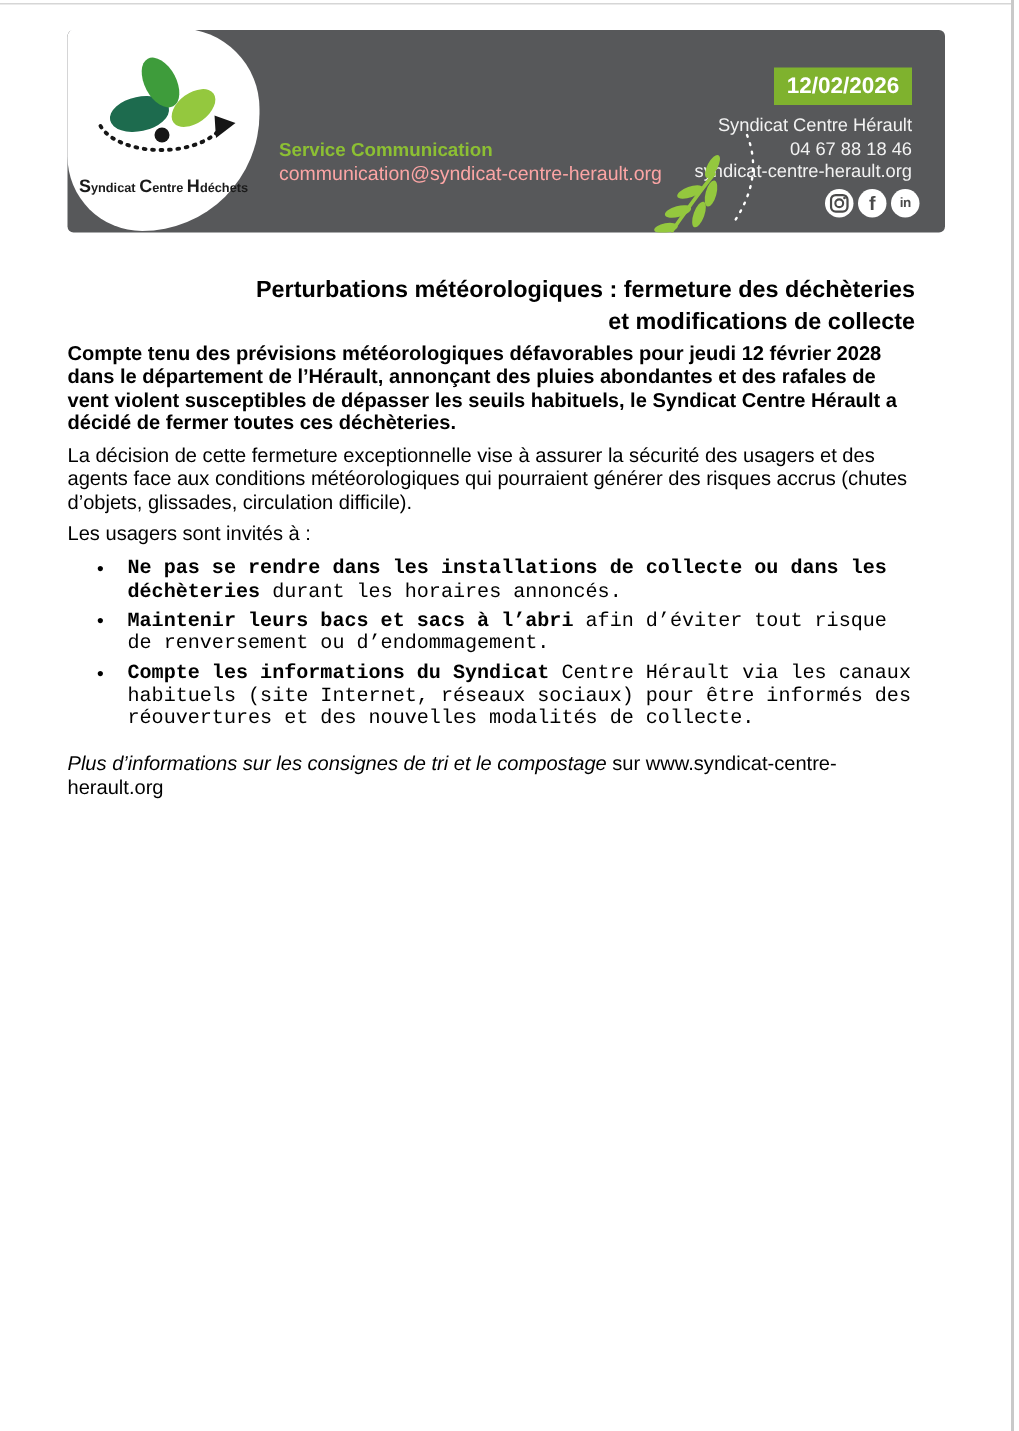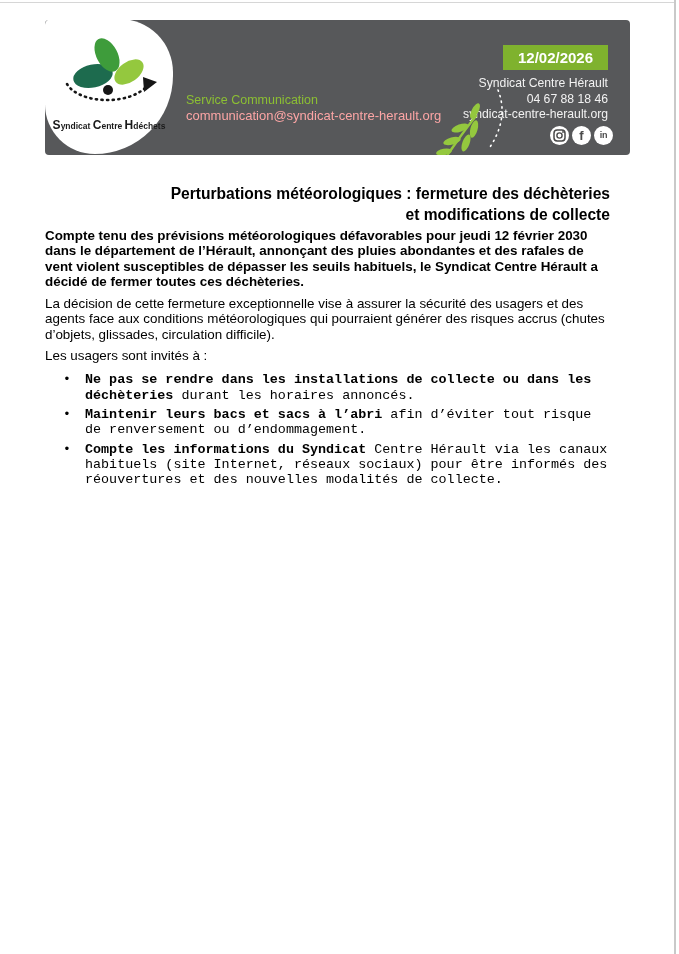--- a/index.html
+++ b/index.html
@@ -15,23 +15,23 @@
           background:#57585a;border-radius:4px;}
   .logo-blob{position:absolute;left:0;top:-1px;width:128px;height:135px;background:#ffffff;
              border-radius:8px 75px 110px 70px;}
   .logo-svg{position:absolute;left:0;top:5px;}
   .logo-caption{position:absolute;left:0;bottom:21px;width:128px;text-align:center;
                 font-weight:bold;color:#1a1a1a;white-space:nowrap;}
   .logo-caption .cap{font-size:12px;}
   .logo-caption .low{font-size:8.5px;}
   .banner-title{position:absolute;left:140px;top:25px;color:#ffffff;font-size:23.5px;
                 font-weight:bold;letter-spacing:.2px;white-space:nowrap;}
-  .service-label{position:absolute;left:141px;top:73px;color:#8cbf33;font-size:12.5px;font-weight:normal;}
+  .service-label{position:absolute;left:141px;top:73px;color:#8cbf33;font-size:12.5px;font-weight:bold;}
   .service-email{position:absolute;left:141px;top:88px;color:#fca5a5;font-size:13px;}
-  .date-badge{position:absolute;right:22px;top:25px;width:105px;height:25px;background:#7fb22e;
+  .date-badge{position:absolute;right:22px;top:25px;width:92px;height:25px;background:#7fb22e;
               color:#ffffff;font-size:15px;font-weight:bold;text-align:center;line-height:25px;}
   .contact{position:absolute;right:22px;top:56px;text-align:right;color:#f2f2f2;
            font-size:12.2px;line-height:15.5px;}
   .social{position:absolute;right:17px;top:106px;display:flex;gap:3px;}
   .soc{width:19px;height:19px;border-radius:50%;background:#ffffff;display:flex;
        align-items:center;justify-content:center;color:#4a4a4a;font-weight:bold;}
   .soc .fb{font-size:13px;line-height:19px;}
   .soc .in{font-size:9px;line-height:19px;letter-spacing:-.3px;}
   .deco{position:absolute;left:385px;top:68px;}
 
@@ -110,24 +110,27 @@
   </svg>
 </div>
 
 <div class="content">
 
   <h1>
     <span>Perturbations météorologiques : fermeture des déchèteries</span>
     <span>et modifications de collecte</span>
   </h1>
 
-  <p class="p-lead">Compte tenu des prévisions météorologiques défavorables pour jeudi 12 février 2030 dans le département de l’Hérault, annonçant des pluies abondantes et des rafales de vent violent susceptibles de dépasser les seuils habituels, le Syndicat Centre Hérault a décidé de fermer toutes ces déchèteries.</p>
+  <p class="p-lead">Compte tenu des prévisions météorologiques défavorables pour jeudi 12 février 2028 dans le département de l’Hérault, annonçant des pluies abondantes et des rafales de vent violent susceptibles de dépasser les seuils habituels, le Syndicat Centre Hérault a décidé de fermer toutes ces déchèteries.</p>
   <p class="p-std">La décision de cette fermeture exceptionnelle vise à assurer la sécurité des usagers et des agents face aux conditions météorologiques qui pourraient générer des risques accrus (chutes d’objets, glissades, circulation difficile).</p>
   <p class="p-intro">Les usagers sont invités à :</p>
 
   <ul class="blt">
     <li><b>Ne pas se rendre dans les installations de collecte ou dans les déchèteries</b><span> durant les horaires annoncés.</span></li>
     <li><b>Maintenir leurs bacs et sacs à l’abri</b><span> afin d’éviter tout risque de renversement ou d’endommagement.</span></li>
     <li><b>Compte les informations du Syndicat</b><span> Centre Hérault via les canaux habituels (site Internet, réseaux sociaux) pour être informés des réouvertures et des nouvelles modalités de collecte.</span></li>
   </ul>
 
 
+  <p class="p-foot">
+    <i>Plus d’informations sur les consignes de tri et le compostage</i><span> sur www.syndicat-centre-herault.org</span>
+  </p>
 </div>
 
 </body></html>

